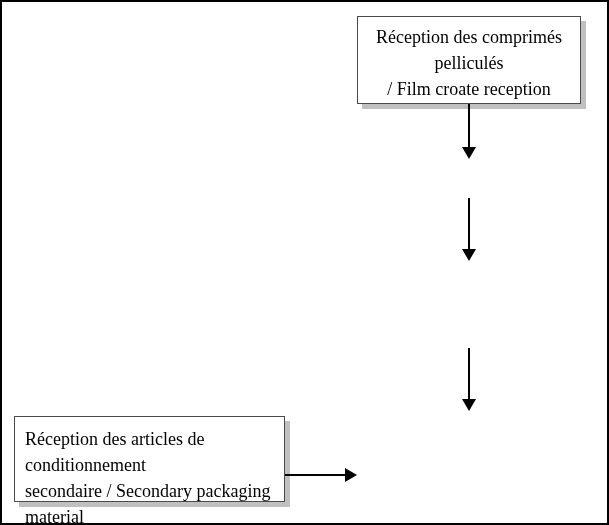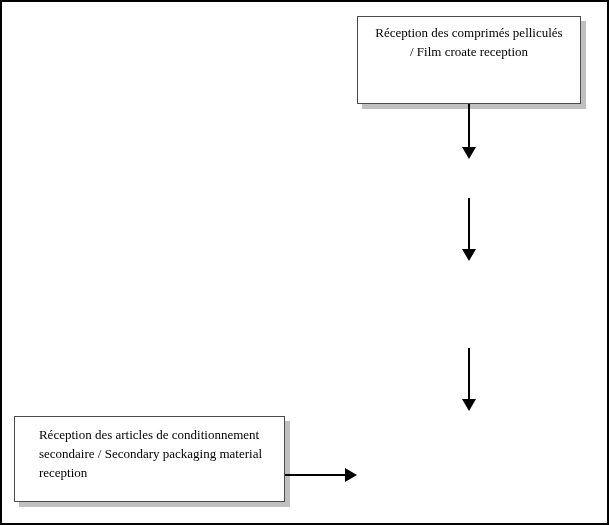--- a/index.html
+++ b/index.html
@@ -29,21 +29,21 @@
     box-sizing: border-box;
     background: #ffffff;
     border: 1px solid #4a4a4a;
     box-shadow: 5px 5px 0 0 #c0c0c0;
     display: flex;
     align-items: flex-start;
     justify-content: center;
     padding: 7px 10px 0 10px;
   }
   .node .txt {
-    font-size: 13px;
+    font-size: 18px;
     line-height: 1.45;
     color: #000000;
     text-align: center;
     white-space: pre-line;
   }
   .node.left-align {
     justify-content: center;
     padding: 9px 8px 0 10px;
   }
   .node.left-align .txt {

